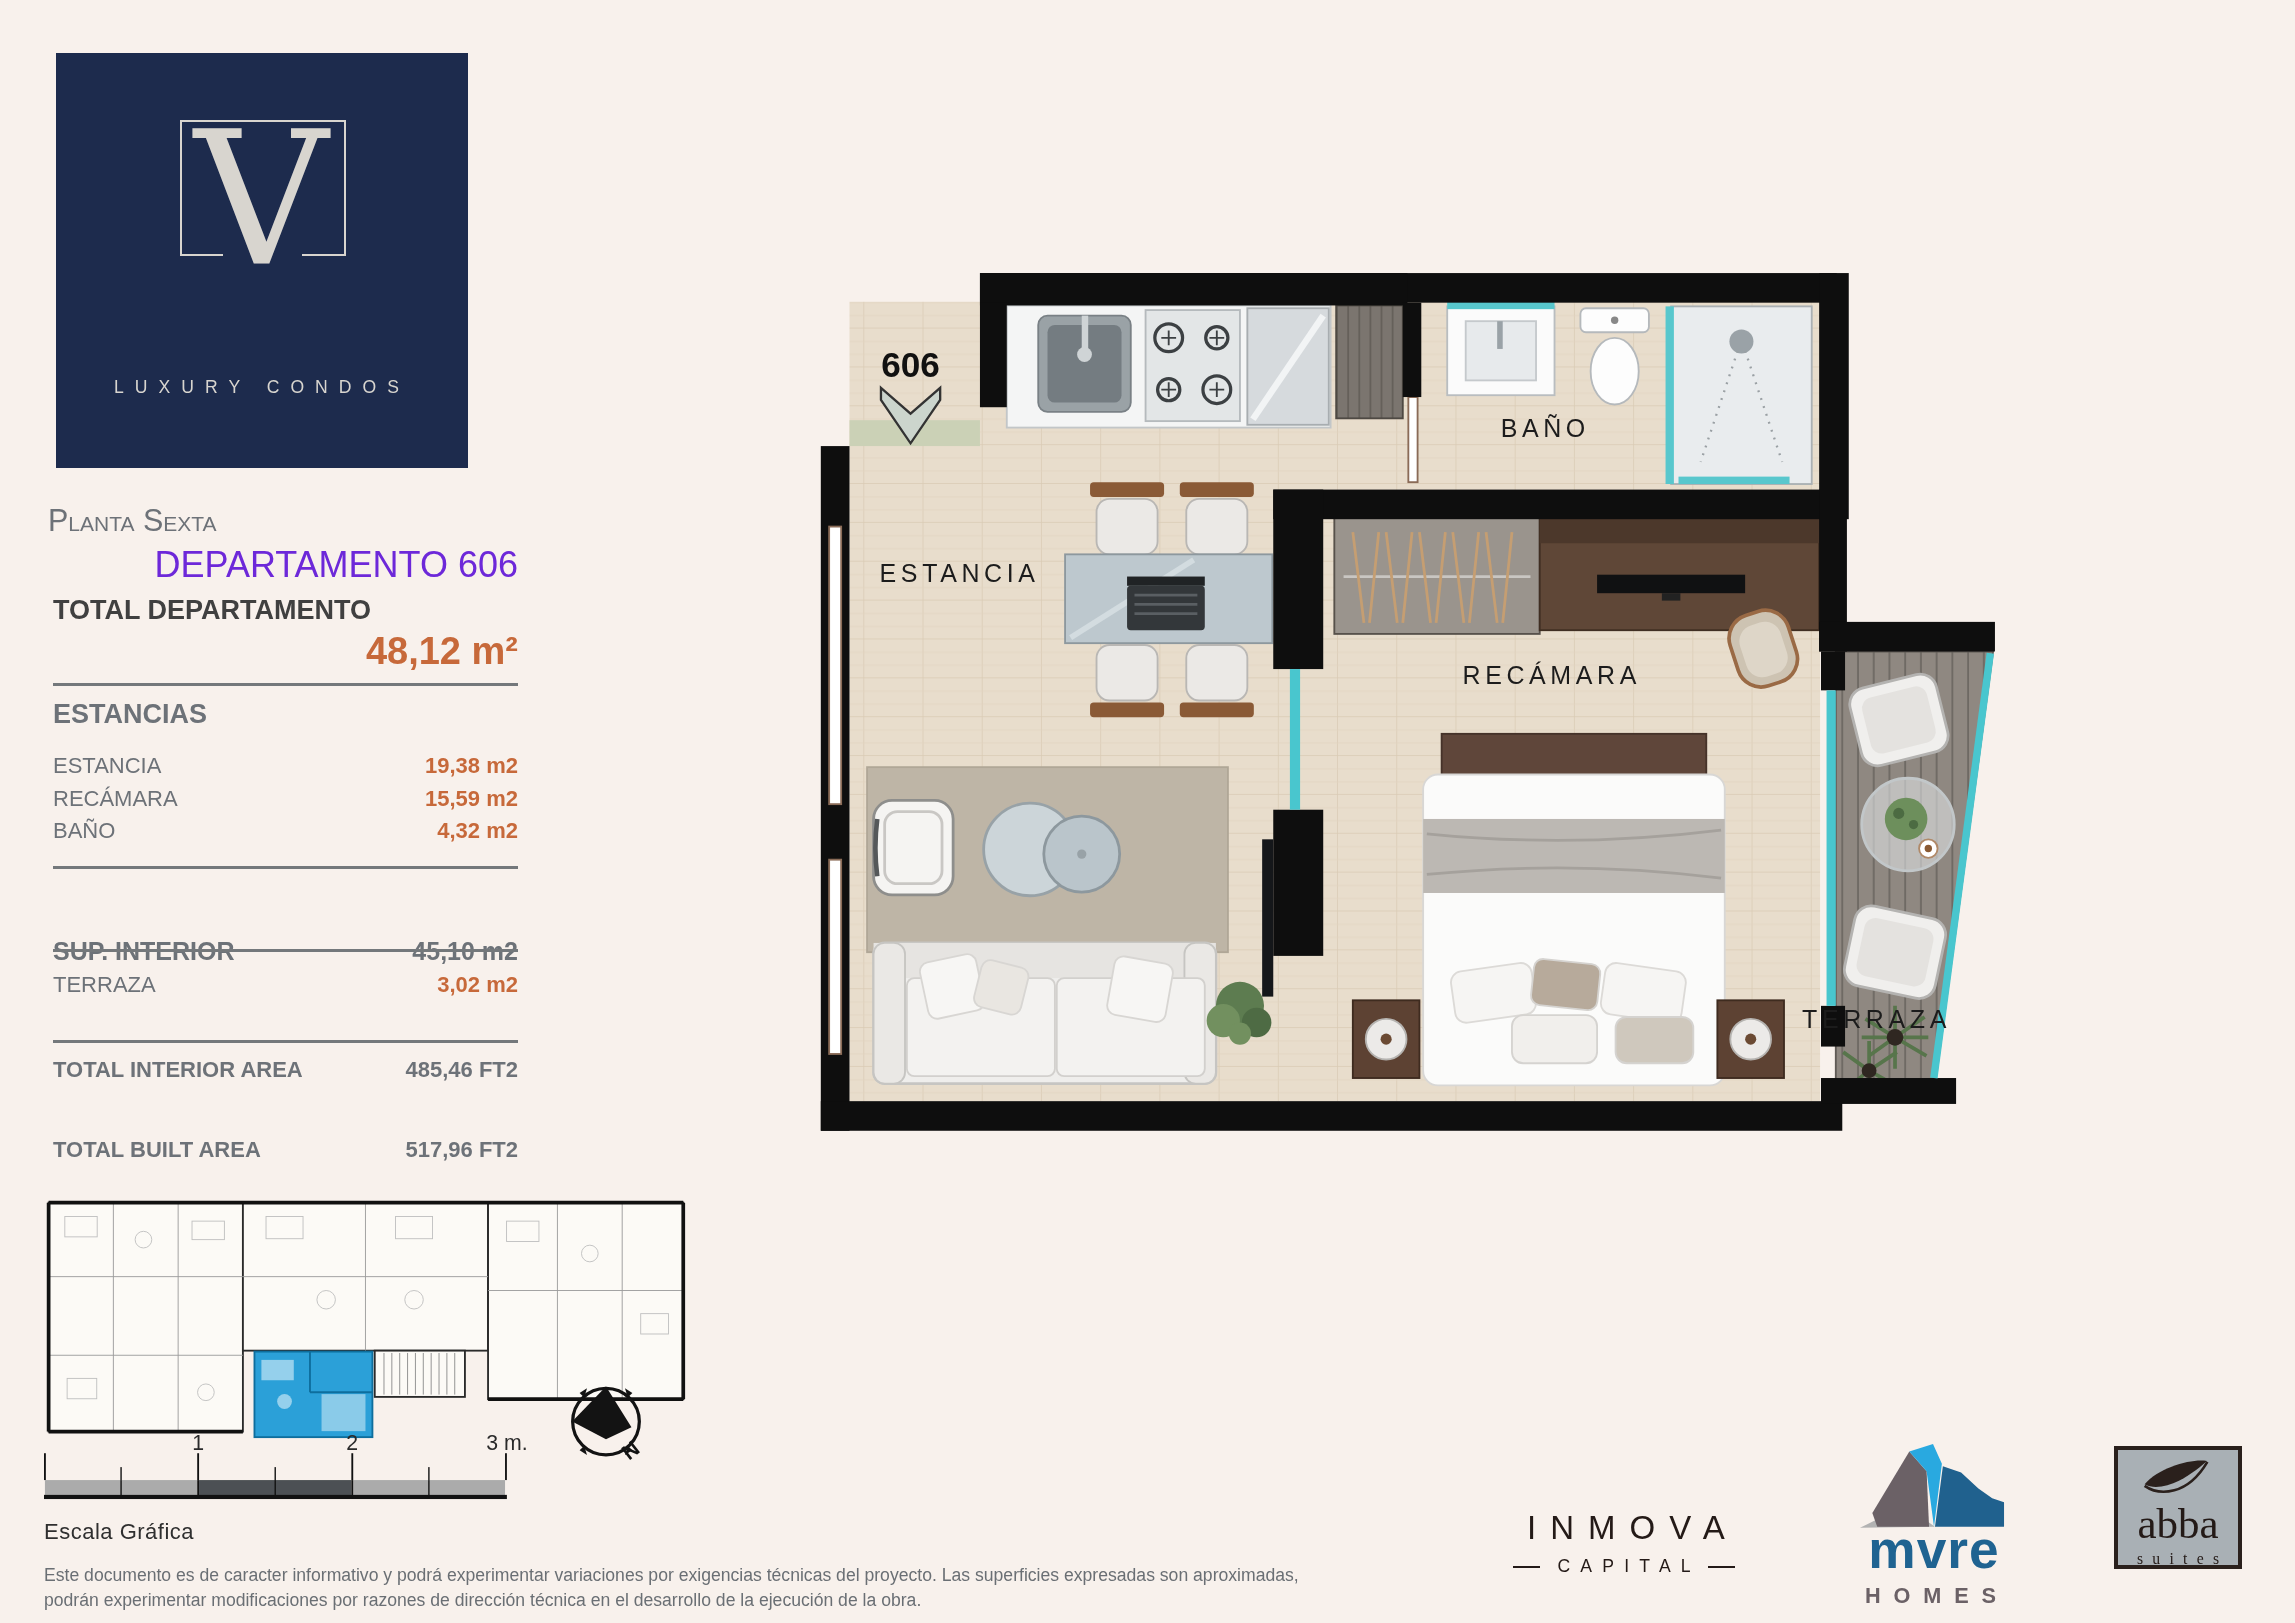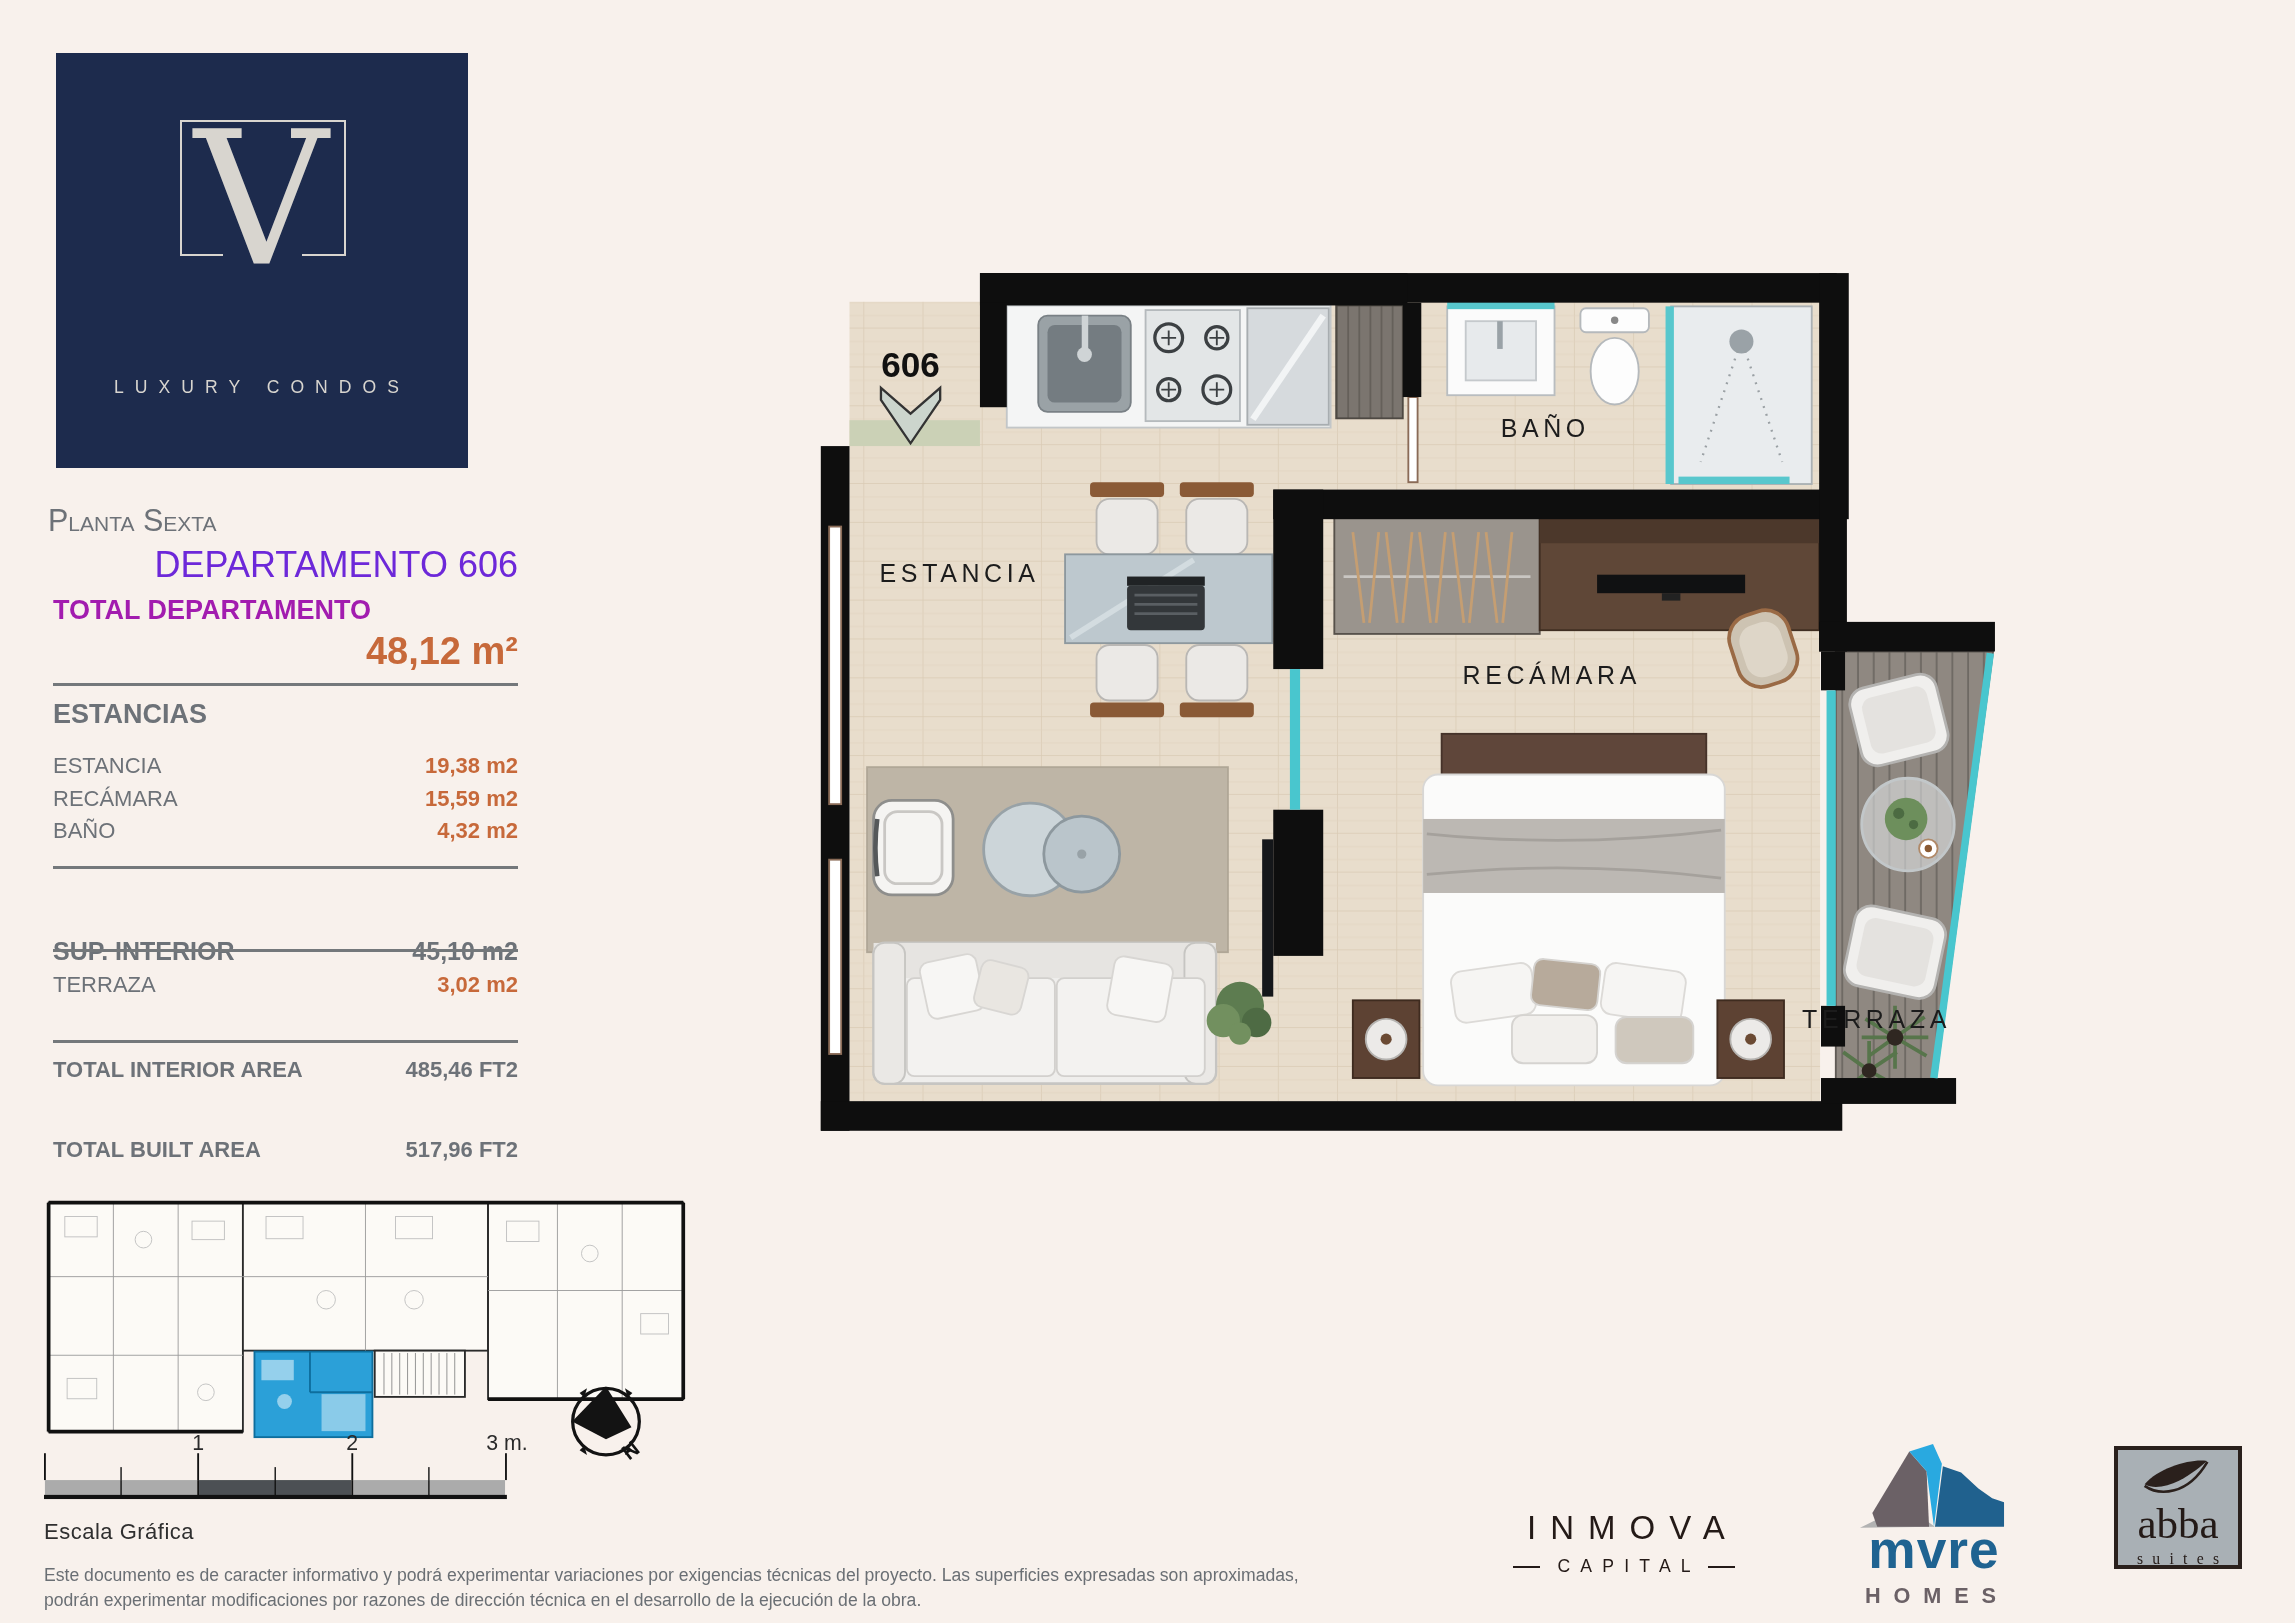--- a/index.html
+++ b/index.html
@@ -11,21 +11,21 @@
   .v-frame{left:124px;top:67px;width:162px;height:132px;border:2.3px solid #d8d5cf;}
   .v-cut{left:167px;top:193px;width:79px;height:12px;background:#1d2b4d;}
   .v-glyph{left:124px;top:55px;width:162px;text-align:center;font-family:"DejaVu Serif",serif;font-size:185px;line-height:1;color:#d8d5cf;}
   .vibbe{left:0;top:226px;width:412px;text-align:center;font-family:"DejaVu Serif",serif;font-size:80px;letter-spacing:4.6px;color:#d8d5cf;}
   .tagline{left:0;top:324px;width:412px;text-align:center;font-size:17.6px;letter-spacing:11px;color:#d8d5cf;}
 
   
   .panel-row{left:53px;width:465px;display:flex;justify-content:space-between;align-items:baseline;}
   .planta{left:48px;top:503px;font-size:30.5px;font-weight:normal;font-variant:small-caps;color:#6d7278;}
   .depto{left:53px;top:544px;width:465px;text-align:right;font-size:36px;font-weight:normal;color:#6d28d9;}
-  .total-label{left:53px;top:595px;font-size:27px;font-weight:bold;color:#a21caf;}
+  .total-label{left:53px;top:595px;font-size:27px;font-weight:bold;color:#404040;}
   .total-value{left:53px;top:630px;width:465px;text-align:right;font-size:38px;font-weight:bold;color:#c7693a;}
   .divider{left:53px;width:465px;height:2.8px;background:#74787b;}
   .hr1{top:683px;} .hr2{top:866px;} .hr3{top:949px;} .hr4{top:1040px;}
   .estancias{left:53px;top:699px;font-size:27px;font-weight:bold;color:#6d7278;}
   .room-label{font-size:22px;color:#6d7278;}
   .room-value{font-size:22px;font-weight:bold;color:#c7693a;}
   .r1{top:753px;} .r2{top:786px;} .r3{top:818px;}
   .sup-row{top:937px;}
   .sup-row .room-label,.sup-row .room-value{font-size:25px;font-weight:bold;color:#6d7278;}
   .terr-row{top:972px;}

